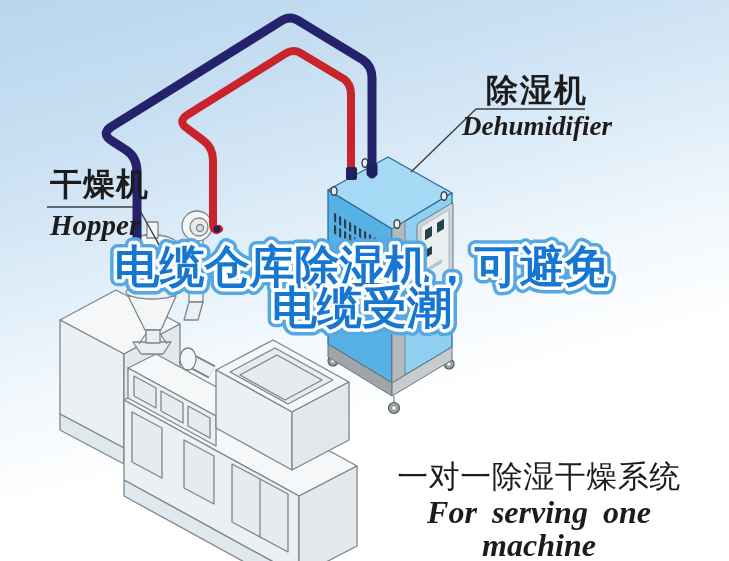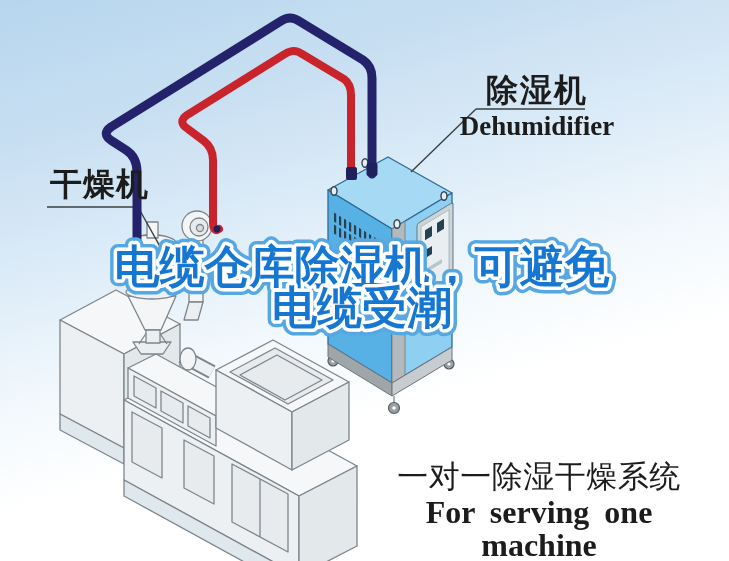--- a/index.html
+++ b/index.html
@@ -6,21 +6,21 @@
   .stage{
     position:relative;
     width:729px;height:561px;
     overflow:hidden;
     background:linear-gradient(165deg,#b7d6ee 0%,#c8dff2 20%,#ddecf8 38%,#f0f7fc 52%,#ffffff 68%,#ffffff 100%);
     font-family:"DejaVu Sans","Liberation Sans",sans-serif;
   }
   .stage svg{position:absolute;left:0;top:0;}
   .lbl{position:absolute;color:#1c1c1c;line-height:1.05;}
   .lbl-zh-serif{font-family:"DejaVu Serif","Liberation Serif",serif;font-weight:700;}
-  .lbl-en-serif{font-family:"Liberation Serif","DejaVu Serif",serif;font-weight:700;}
+  .lbl-en-serif{font-family:"Liberation Serif","DejaVu Serif",serif;font-weight:700;font-style:italic;}
   .dehum-label{left:432px;top:74px;width:210px;text-align:center;}
   .dehum-label .zh{font-size:32px;letter-spacing:2px;}
   .dehum-label .en{font-size:27px;margin-top:4px;}
   .hopper-label{left:50px;top:168px;width:150px;text-align:left;}
   .hopper-label .zh{font-size:32px;letter-spacing:1px;font-family:Liberation Serif, serif;}
   .hopper-label .en{font-size:29px;margin-top:8px;}
   .caption{left:388px;top:460px;width:302px;text-align:center;}
   .caption .zh{font-size:31px;font-weight:400;letter-spacing:0.5px;font-family:"DejaVu Sans",sans-serif;}
   .caption .en{font-size:32px;margin-top:3px;word-spacing:7px;}
   .title-text{font-family:"DejaVu Sans","Liberation Sans",sans-serif;font-weight:900;font-size:45px;letter-spacing:0px;}
@@ -174,20 +174,21 @@
     </g>
   </svg>
 
   <div class="lbl dehum-label">
     <div class="zh lbl-zh-serif">除湿机</div>
     <div class="en lbl-en-serif">Dehumidifier</div>
   </div>
 
   <div class="lbl hopper-label">
     <div class="zh lbl-zh-serif">干燥机</div>
+    <div class="en lbl-en-serif">Hopper</div>
   </div>
 
   <div class="lbl caption">
     <div class="zh">一对一除湿干燥系统</div>
     <div class="en lbl-en-serif">For serving one machine</div>
   </div>
 
 </div>
 
 </body></html>

